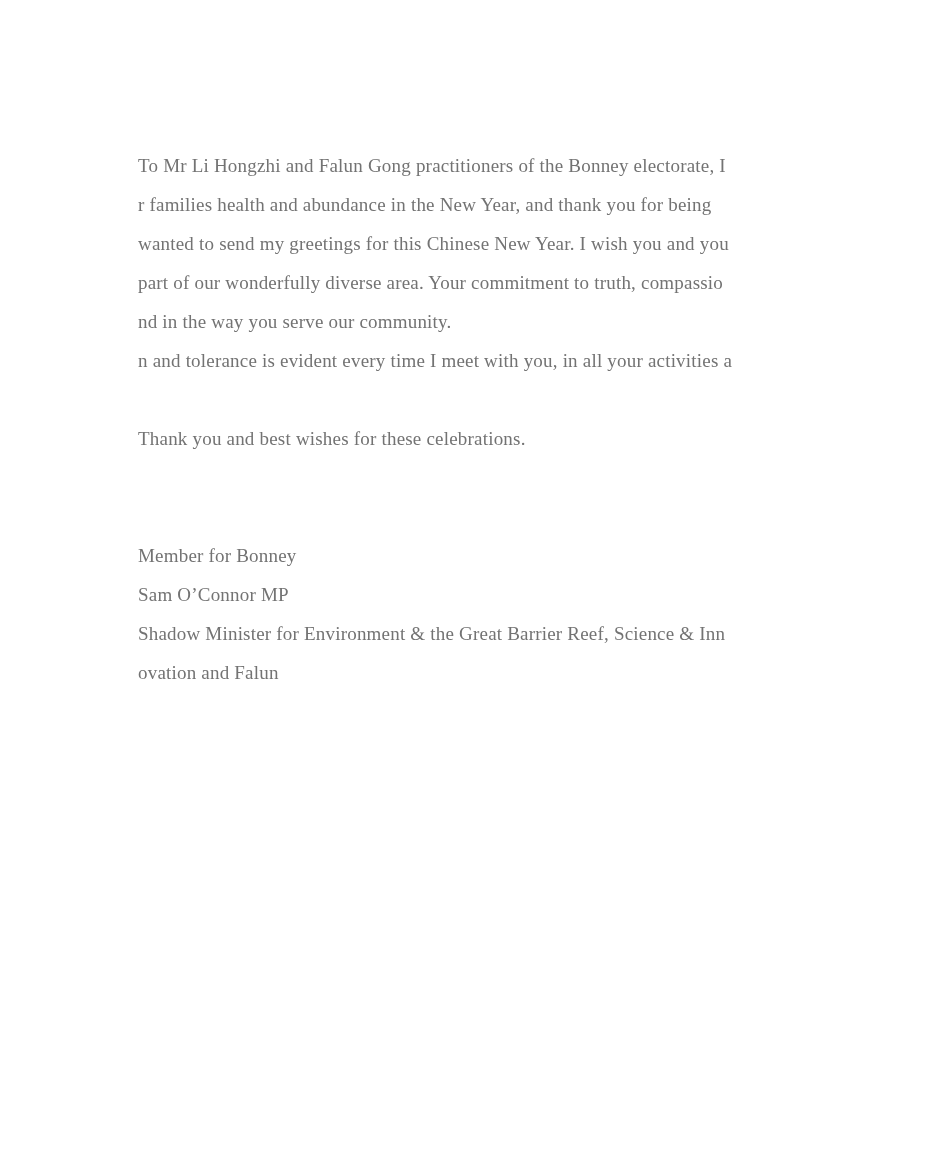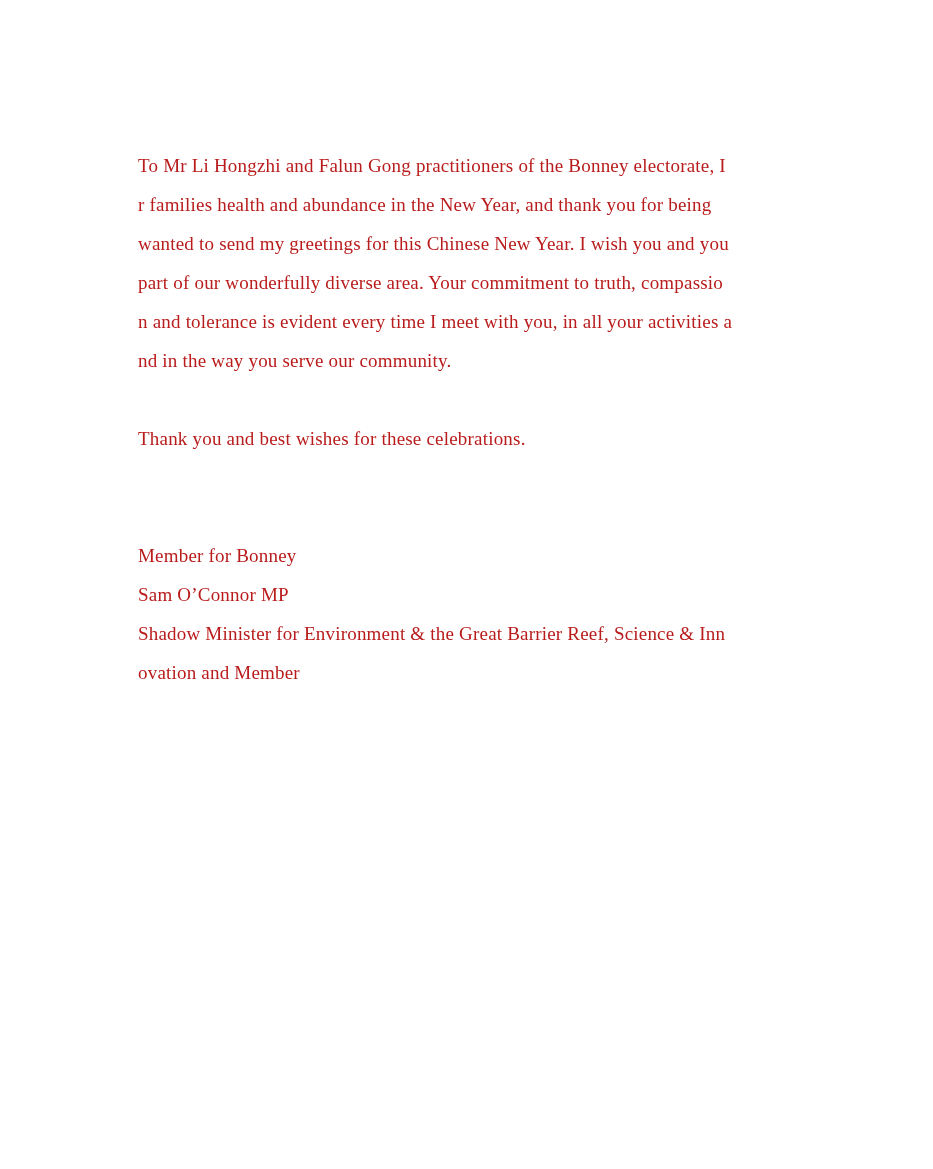--- a/index.html
+++ b/index.html
@@ -17,21 +17,21 @@
     position: relative;
     width: 933px;
     height: 1169px;
     background: #ffffff;
   }
   .letter-body {
     position: absolute;
     left: 138px;
     top: 146px;
     width: 680px;
-    color: #b91c1c;
+    color: #737373;
     font-size: 19px;
     letter-spacing: 0.2px;
   }
   .para {
     margin: 0 0 39px 0;
   }
   .para.sig-gap {
     margin-top: 78px;
   }
   .line {
@@ -45,30 +45,30 @@
 <body>
 
 <div class="page">
   <div class="letter-body">
 
     <div class="para">
       <span class="line">To Mr Li Hongzhi and Falun Gong practitioners of the Bonney electorate, I</span>
       <span class="line">r families health and abundance in the New Year, and thank you for being</span>
       <span class="line">wanted to send my greetings for this Chinese New Year. I wish you and you</span>
       <span class="line">part of our wonderfully diverse area. Your commitment to truth, compassio</span>
+      <span class="line">nd in the way you serve our community.</span>
       <span class="line">n and tolerance is evident every time I meet with you, in all your activities a</span>
-      <span class="line">nd in the way you serve our community.</span>
     </div>
 
 
     <div class="para">
       <span class="line">Thank you and best wishes for these celebrations.</span>
     </div>
 
     <div class="para sig-gap">
       <span class="line">Member for Bonney</span>
       <span class="line">Sam O’Connor MP</span>
       <span class="line">Shadow Minister for Environment &amp; the Great Barrier Reef, Science &amp; Inn</span>
-      <span class="line">ovation and Member</span>
+      <span class="line">ovation and Falun</span>
     </div>
 
   </div>
 </div>
 
 </body></html>

